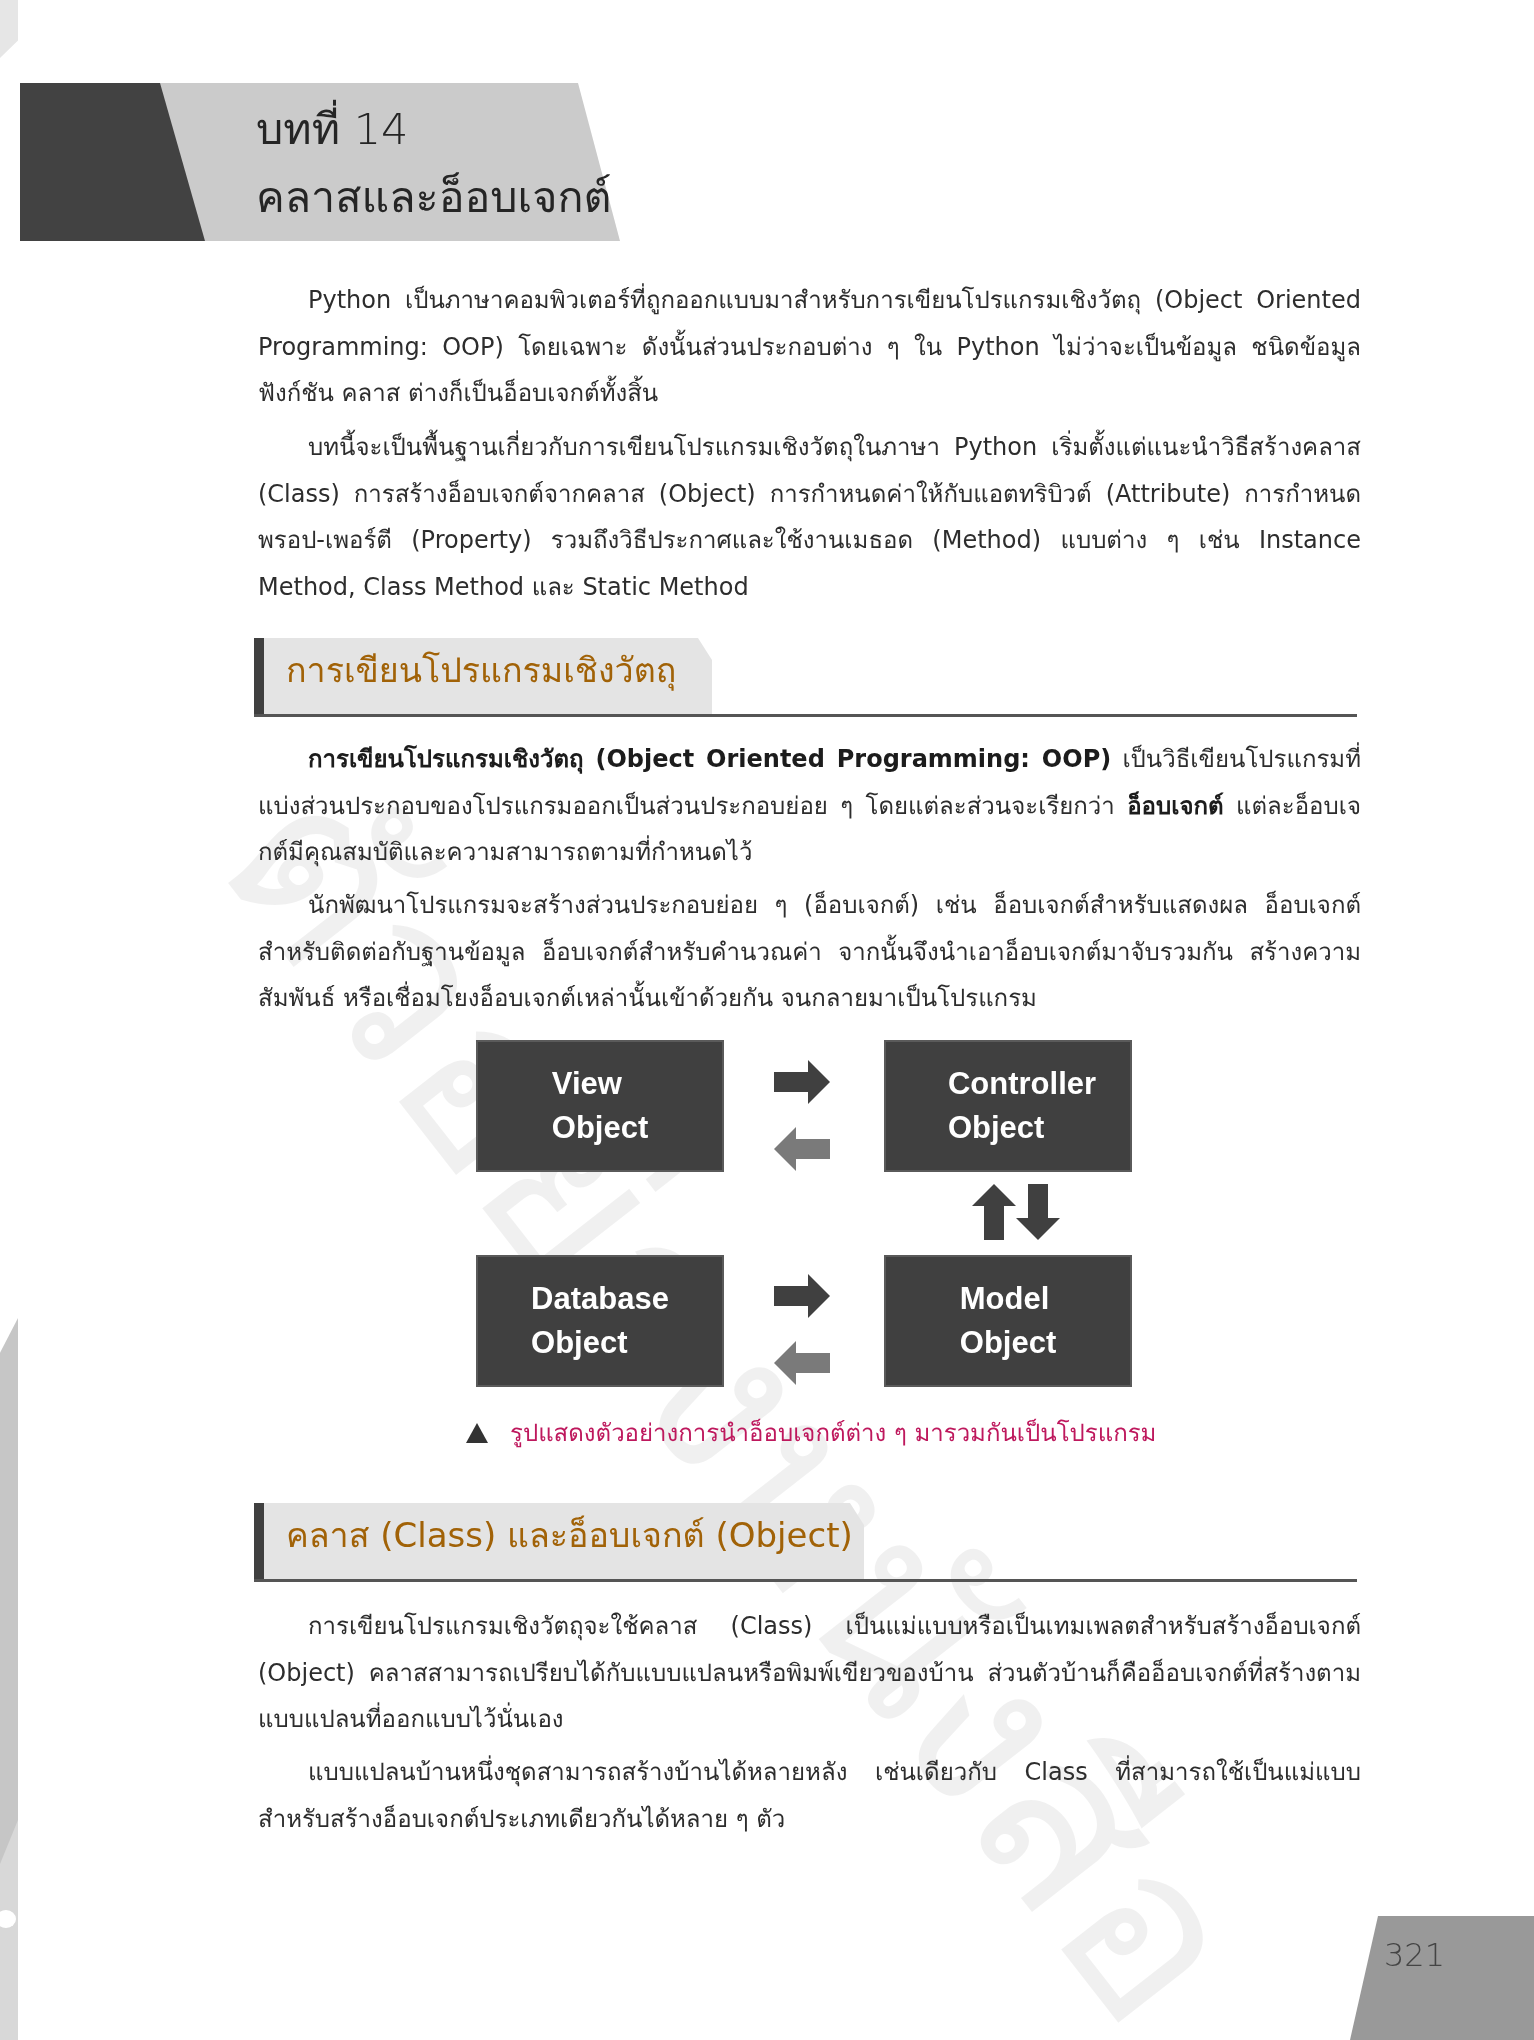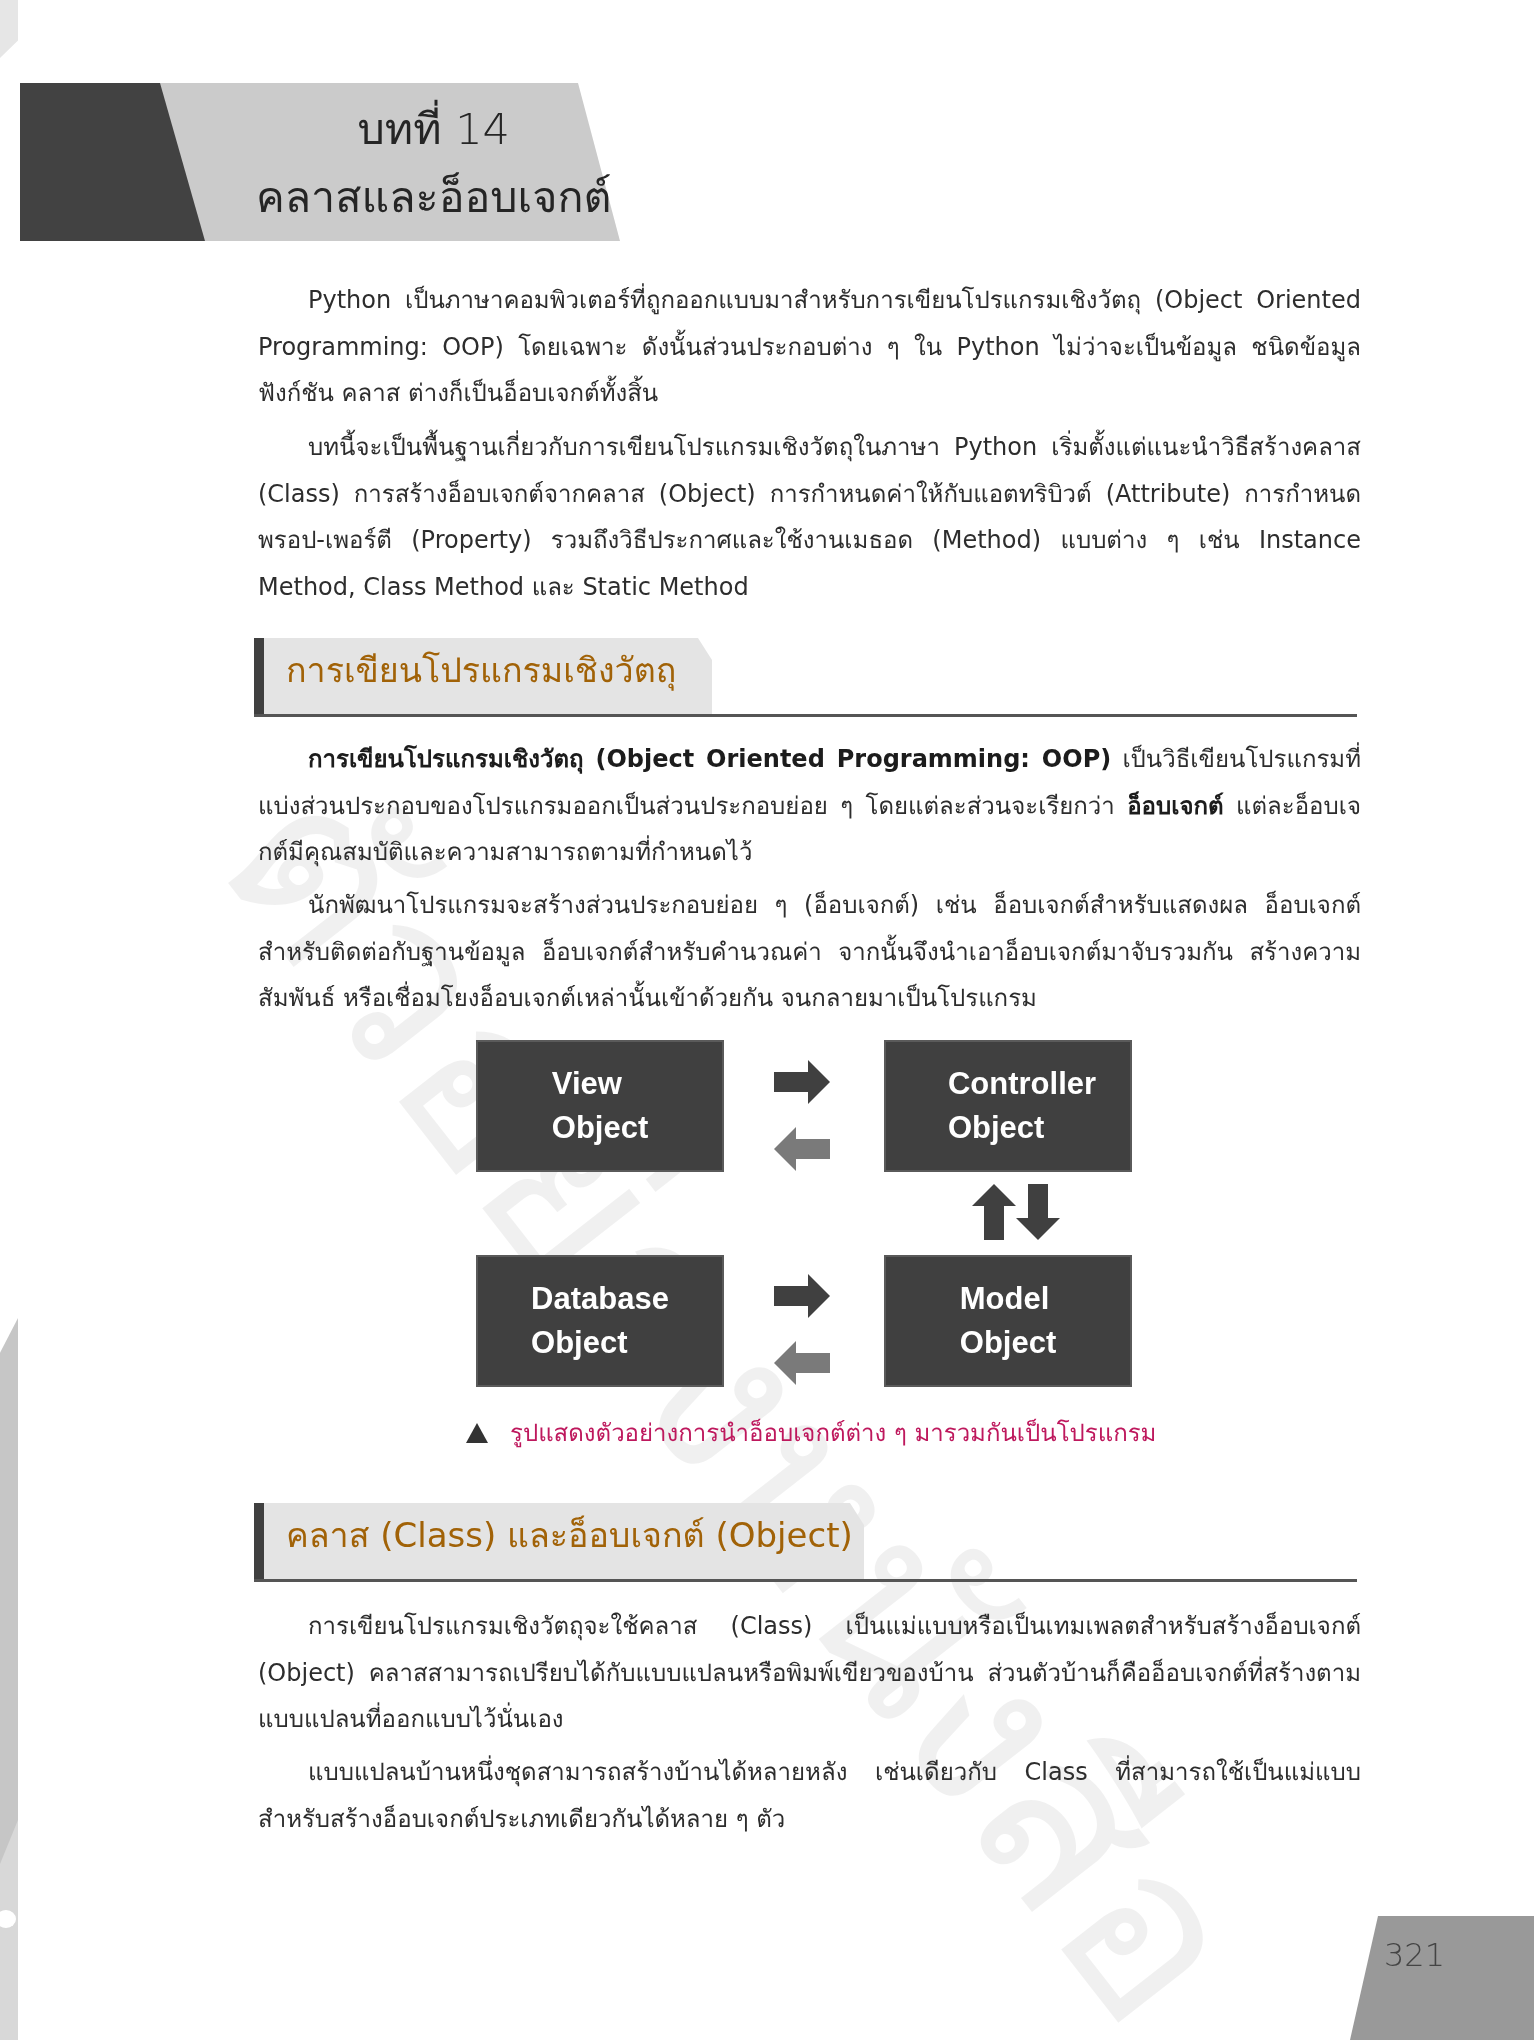--- a/index.html
+++ b/index.html
@@ -18,21 +18,21 @@
   }
   .edge-left-low {
     position: absolute; left: 0; top: 1820px; width: 18px; height: 220px;
     background: #d8d8d8; clip-path: polygon(0 20%, 100% 0, 100% 100%, 0 100%);
   }
   .edge-dot {
     position: absolute; left: -4px; top: 1910px; width: 20px; height: 18px;
     border-radius: 50%; background: #ffffff;
   }
 
-  .chapter-banner { position: absolute; left: 20px; top: 83px; width: 600px; height: 158px; text-align: center; }
+  .chapter-banner { position: absolute; left: 20px; top: 83px; width: 600px; height: 158px; }
   .banner-light {
     position: absolute; left: 0; top: 0; width: 100%; height: 100%;
     background: #cbcbcb; clip-path: polygon(0 0, 93% 0, 100% 100%, 0 100%);
   }
   .banner-dark {
     position: absolute; left: 0; top: 0; width: 185px; height: 100%;
     background: #424242; clip-path: polygon(0 0, 140px 0, 185px 100%, 0 100%);
   }
   .chapter-title {
     position: absolute; left: 236px; top: 12px;

